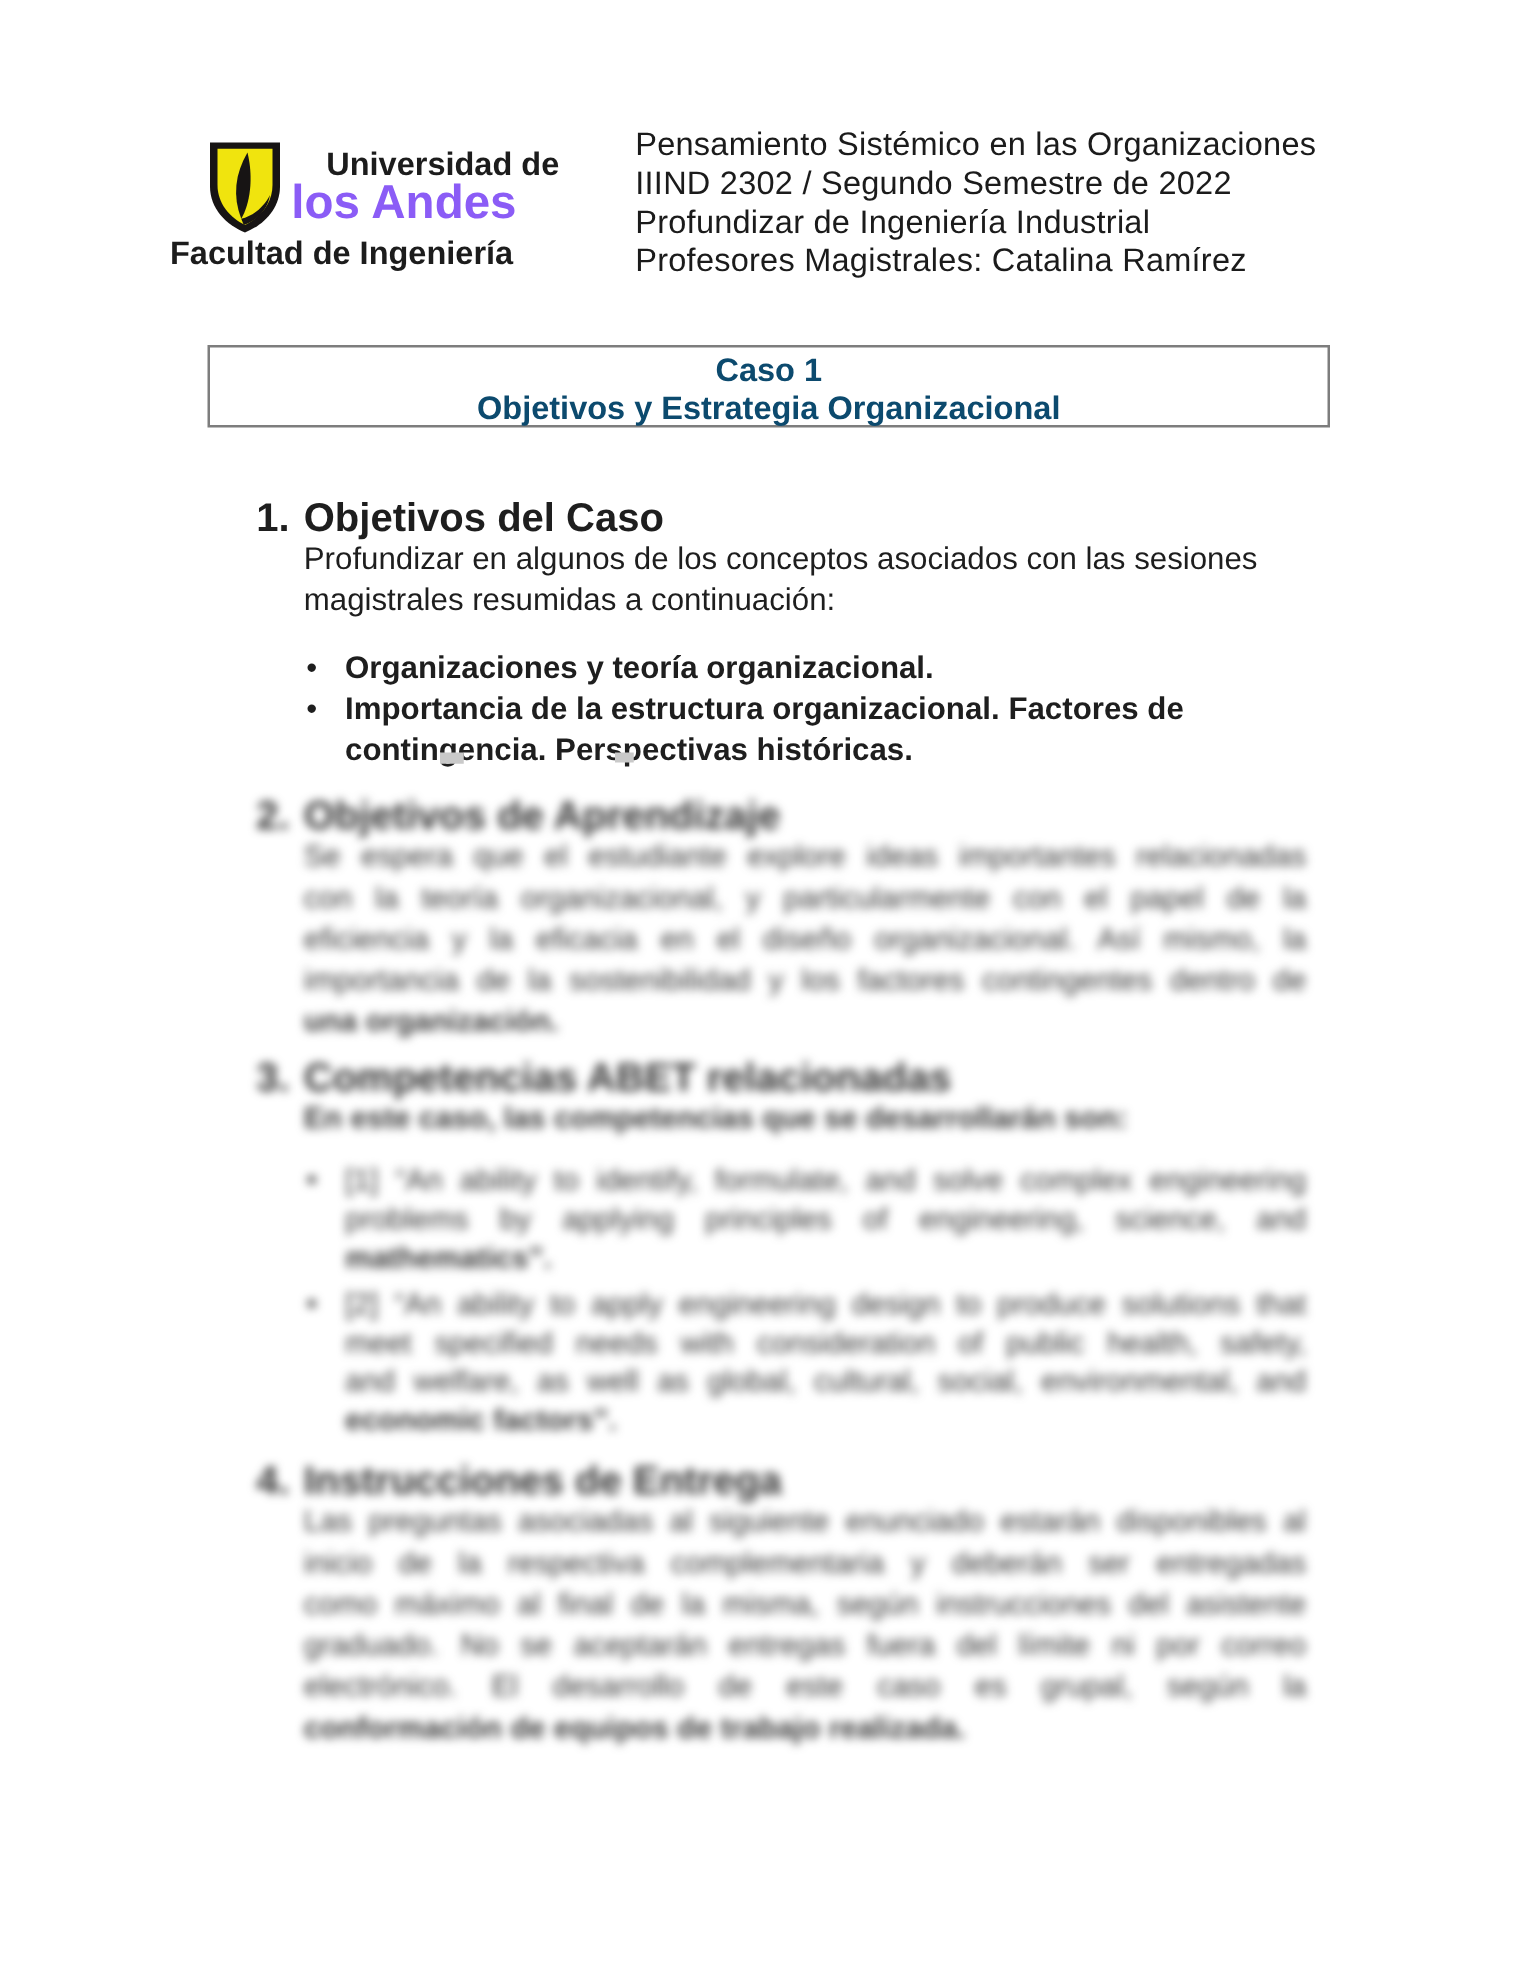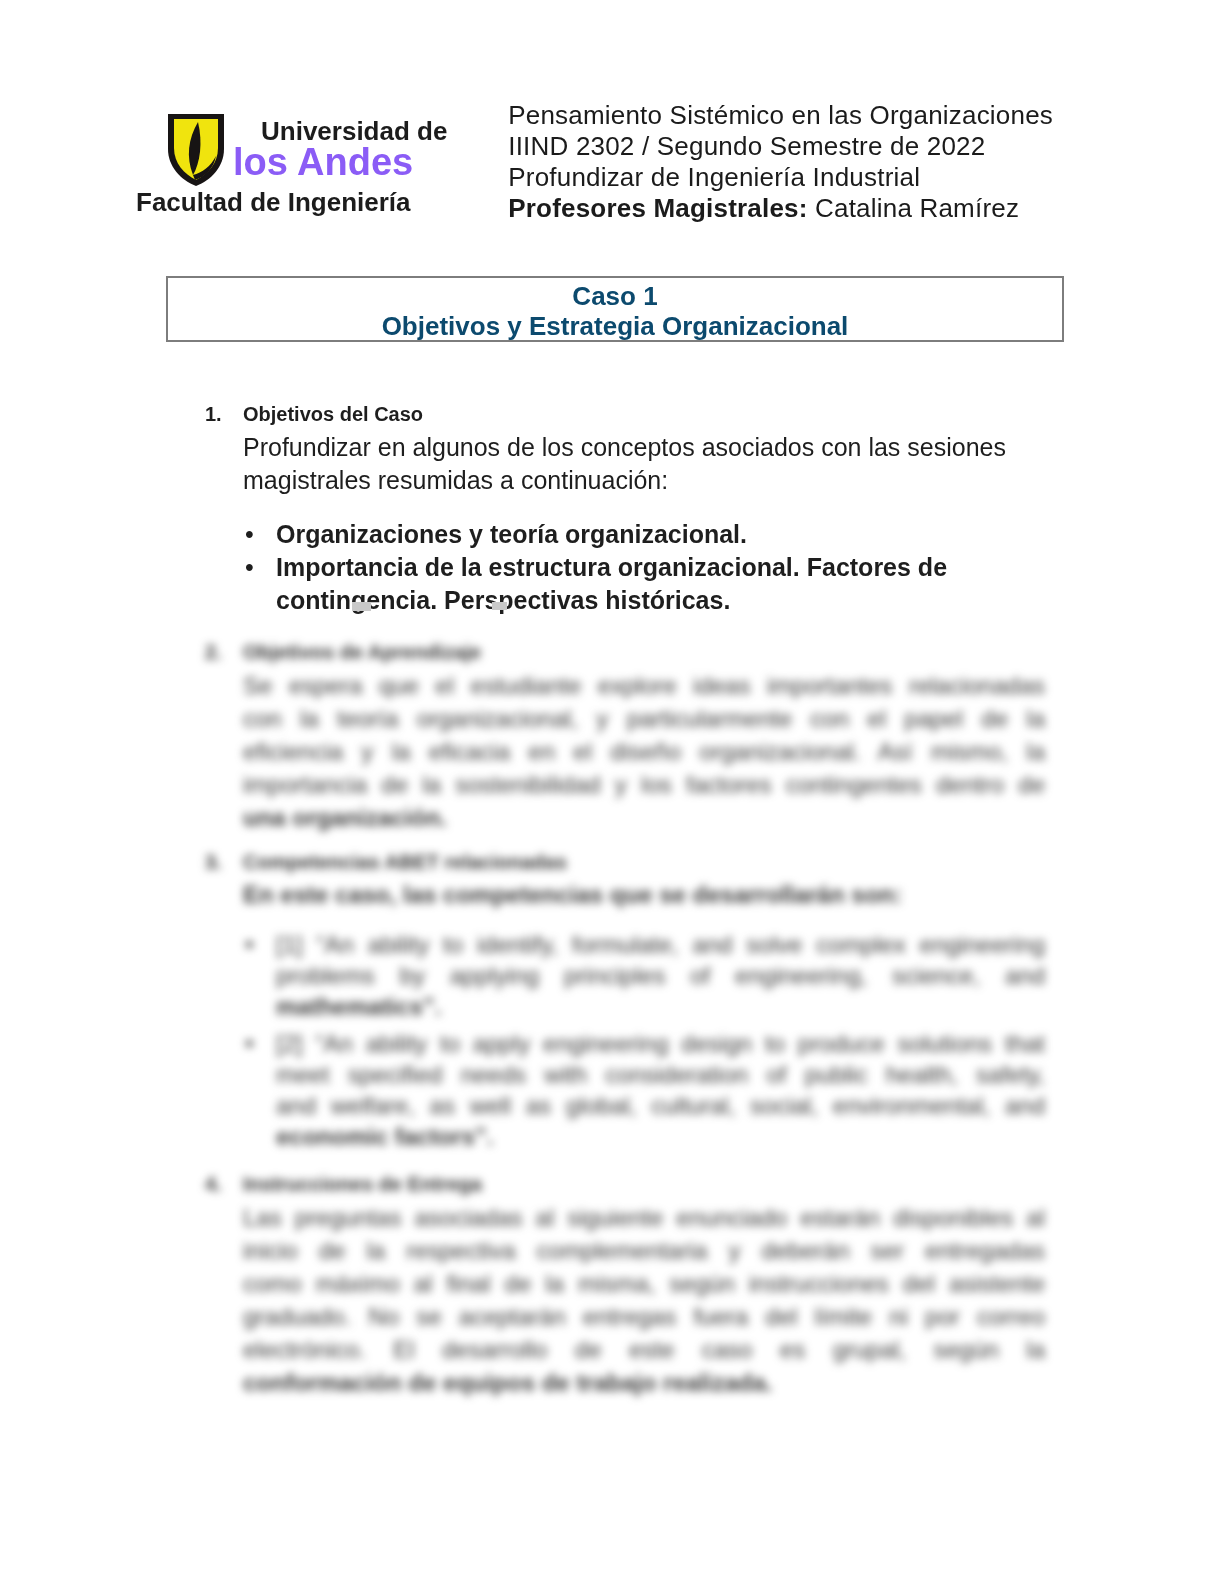--- a/index.html
+++ b/index.html
@@ -15,31 +15,31 @@
   #shield{position:absolute;left:167px;top:113px;width:58px;height:74px;}
   .logo-uni1{position:absolute;left:234px;top:116px;font-size:26px;font-weight:700;color:#1c1c1c;letter-spacing:0px;margin-left:27px;}
   .logo-uni2{position:absolute;left:233px;top:141px;font-size:38px;font-weight:700;color:#8b5cf6;}
   .logo-fac{position:absolute;left:136px;top:187px;font-size:26px;font-weight:700;color:#1c1c1c;}
   
   .header{
     position:absolute;right:171px;top:100px;
     font-size:26px;line-height:31px;color:#1b1b1b;
     letter-spacing:0.2px;
   }
-  .header b{font-weight:700;}
+  .header b{font-weight:400;}
   
   .title-box{
     position:absolute;left:166px;top:276px;width:894px;height:59px;
     border:2px solid #7d7d7d;
     text-align:center;font-size:26px;font-weight:700;line-height:30px;
     padding-top:3px;color:#0c4a6e;
   }
   
   .section{position:absolute;left:205px;width:840px;font-size:25px;color:#1e1e1e;}
-  .sec-head{font-weight:700;line-height:33px;font-size:20px;}
+  .sec-head{font-weight:700;line-height:33px;font-size:32px;}
   .sec-head .num{display:inline-block;width:38px;font-weight:700;}
   .para{margin-left:38px;}
   .line{line-height:33px;white-space:nowrap;}
   .jl{text-align:justify;text-align-last:justify;line-height:33px;}
   .ll{text-align:left;line-height:33px;white-space:nowrap;font-weight:bold;}
   .bullets{margin-left:38px;}
   .bullet-item{position:relative;padding-left:33px;}
   .dot{position:absolute;left:2px;top:0;line-height:33px;font-size:25px;}
   
   .blurred{filter:blur(4px);color:#3a3a3a;}

